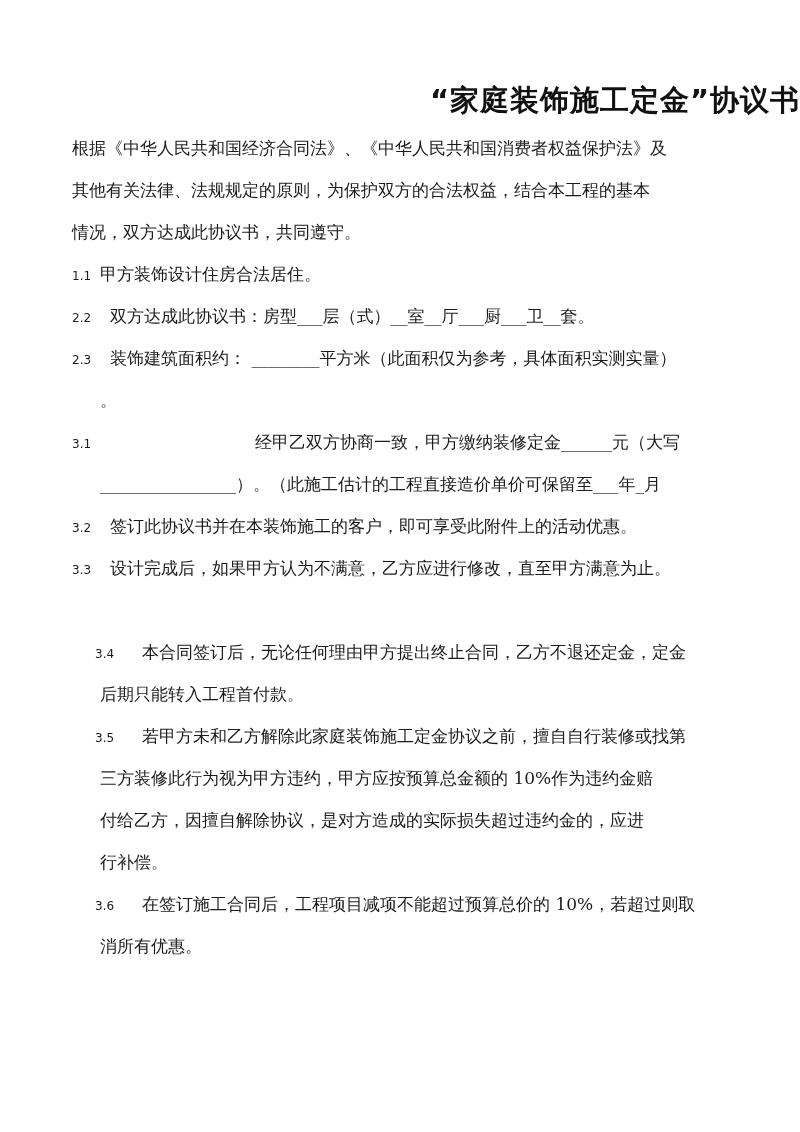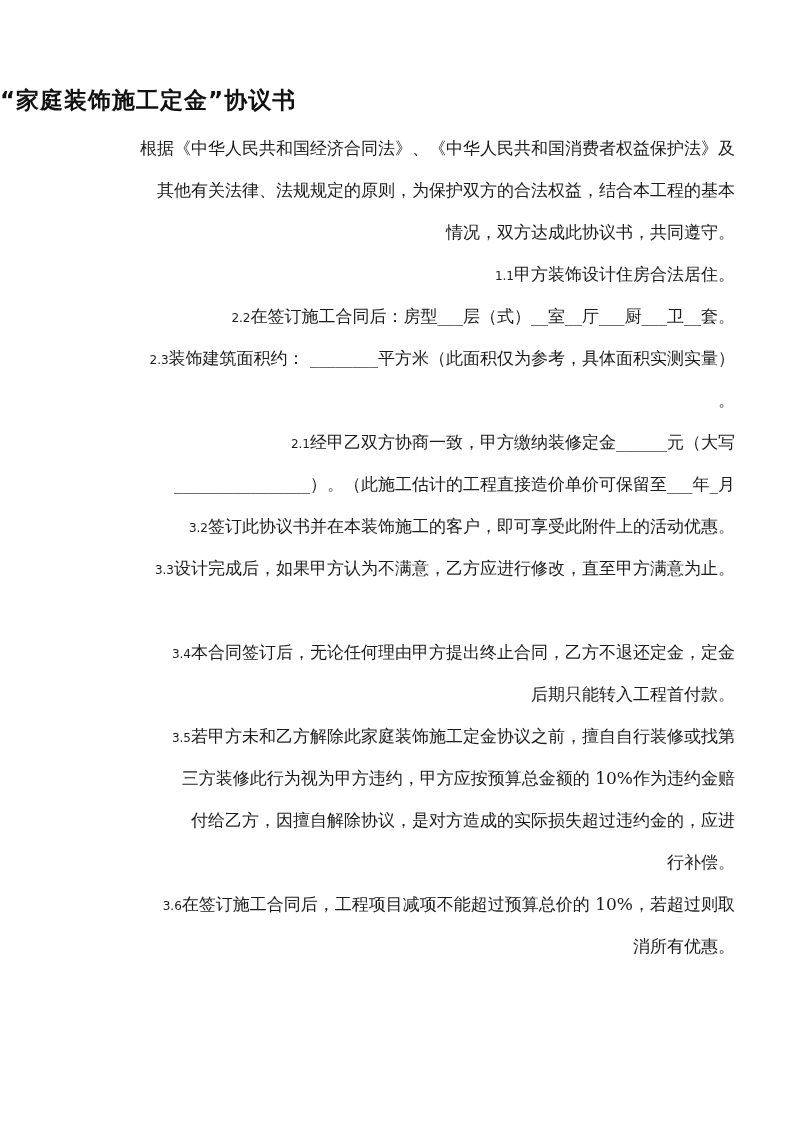--- a/index.html
+++ b/index.html
@@ -10,32 +10,31 @@
     color:#1b1b1b;
     overflow:hidden;
   }
   .page {
     position:relative;
     width:800px; height:1132px;
     background:#ffffff;
   }
   .doc-title {
     margin:82px 0 0 0;
-    text-align:left;
-    font-size:23px;
+    text-align:right;
+    font-size:29px;
     line-height:36px;
     font-weight:bold;
     color:#111111;
     font-family:"DejaVu Sans","Liberation Sans",sans-serif;
     letter-spacing:1px;
   }
   .content {
     margin:9px 65px 0 72px;
     font-size:17px;
-    text-align:right;
   }
   .line {
     height:42px;
     line-height:42px;
     white-space:nowrap;
     overflow:visible;
   }
   .spacer { height:42px; }
   .num {
     display:inline-block;
@@ -63,33 +62,33 @@
     <div class="line">根据《中华人民共和国经济合同法》、《中华人民共和国消费者权益保护法》及</div>
     <div class="line">其他有关法律、法规规定的原则，为保护双方的合法权益，结合本工程的基本</div>
     <div class="line">情况，双方达成此协议书，共同遵守。</div>
 
     <div class="line">
       <span class="num num-s">1.1</span><span>甲方装饰设计住房合法居住。</span>
     </div>
 
 
     <div class="line">
-      <span class="num num-m">2.2</span><span>在签订施工合同后：房型___层（式）__室__厅___厨___卫__套。</span>
+      <span class="num num-m">2.2</span><span>双方达成此协议书：房型___层（式）__室__厅___厨___卫__套。</span>
     </div>
 
     <div>
       <div class="line">
         <span class="num num-m">2.3</span><span>装饰建筑面积约： ________平方米（此面积仅为参考，具体面积实测实量）</span>
       </div>
       <div class="line cont">。</div>
     </div>
 
     <div>
       <div class="line">
-        <span class="num num-xl">2.1</span><span>经甲乙双方协商一致，甲方缴纳装修定金______元（大写</span>
+        <span class="num num-xl">3.1</span><span>经甲乙双方协商一致，甲方缴纳装修定金______元（大写</span>
       </div>
       <div class="line cont">________________）。（此施工估计的工程直接造价单价可保留至___年_月</div>
     </div>
 
     <div class="line">
       <span class="num num-m">3.2</span><span>签订此协议书并在本装饰施工的客户，即可享受此附件上的活动优惠。</span>
     </div>
 
     <div class="line">
       <span class="num num-m">3.3</span><span>设计完成后，如果甲方认为不满意，乙方应进行修改，直至甲方满意为止。</span>

